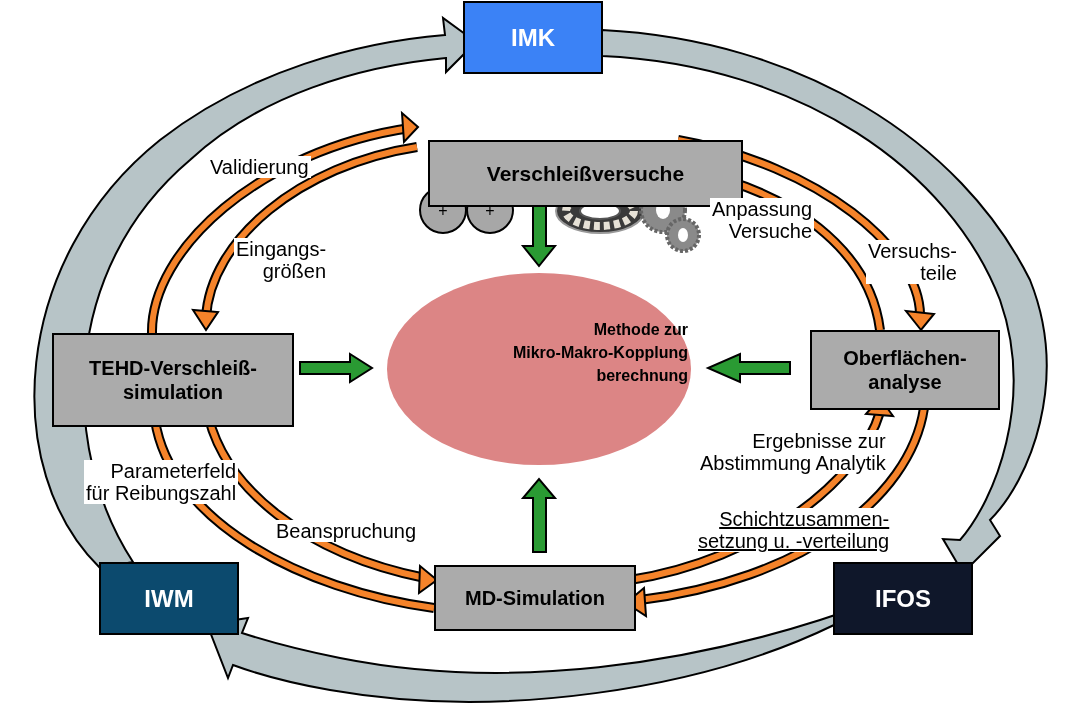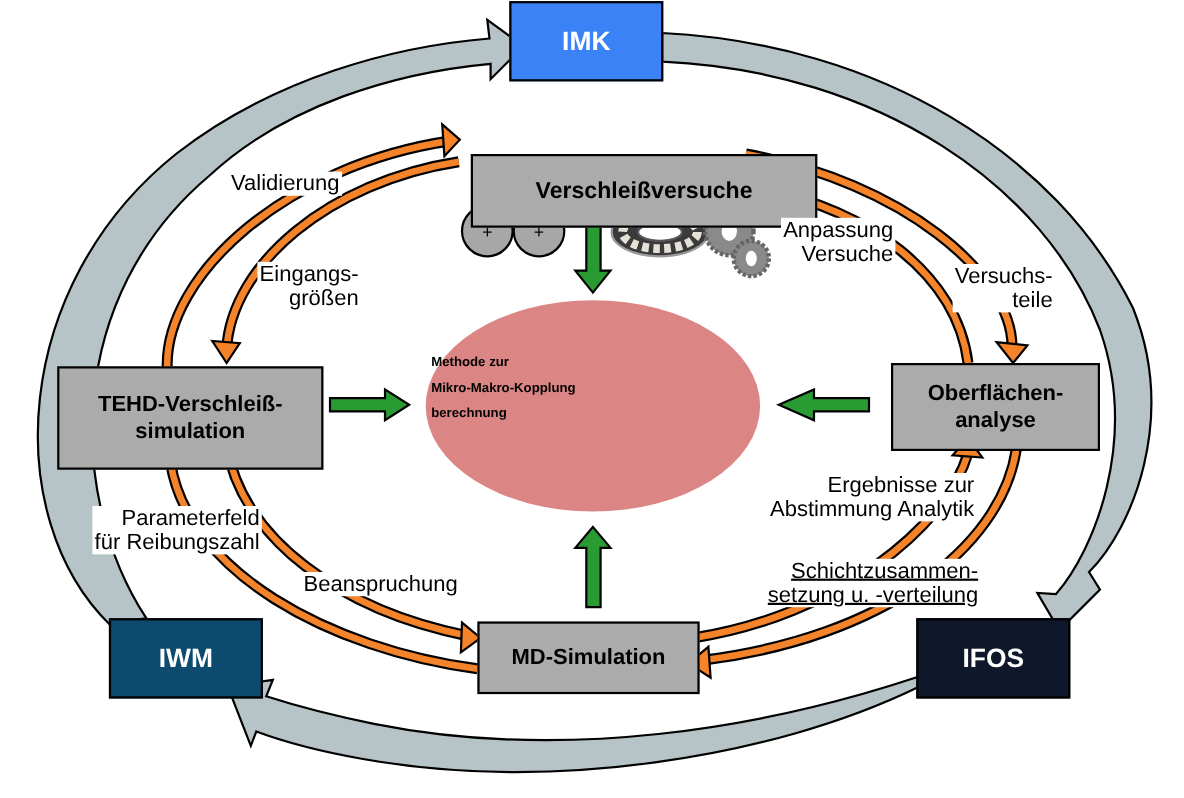--- a/index.html
+++ b/index.html
@@ -2,21 +2,21 @@
 <html><head>
 <meta charset="utf-8">
 <style>
   html, body { margin:0; padding:0; background:#ffffff; }
   body { width:1076px; height:725px; position:relative; overflow:hidden; font-family:"Liberation Sans", sans-serif; }
   svg.diagram { position:absolute; left:0; top:0; }
   .lbl { position:absolute; font-family:"Liberation Sans", sans-serif; font-size:20px; line-height:22px; color:#000; text-align:right; white-space:nowrap; background:#fff; padding:0 2px; }
   .box { position:absolute; box-sizing:border-box; border:2px solid #000; display:flex; align-items:center; justify-content:center; text-align:center; font-family:"Liberation Sans", sans-serif; font-weight:bold; }
   .box.gray { background:#ababab; color:#000; font-size:20px; line-height:24px; }
   .box.inst { color:#fff; font-size:24px; }
-  .ellipse-text { position:absolute; left:392px; top:318px; width:296px; text-align:left; font-weight:bold; font-size:12px; line-height:23px; color:#000; }
+  .ellipse-text { position:absolute; left:392px; top:318px; width:296px; text-align:right; font-weight:bold; font-size:16px; line-height:23px; color:#000; }
   .multi { white-space:pre-line; }
 </style>
 </head>
 <body>
 
 <svg class="diagram" width="1076" height="725" viewBox="0 0 1076 725">
   <defs></defs>
 
   <g fill="#b7c4c7" stroke="#000" stroke-width="2" stroke-linejoin="miter">
 

